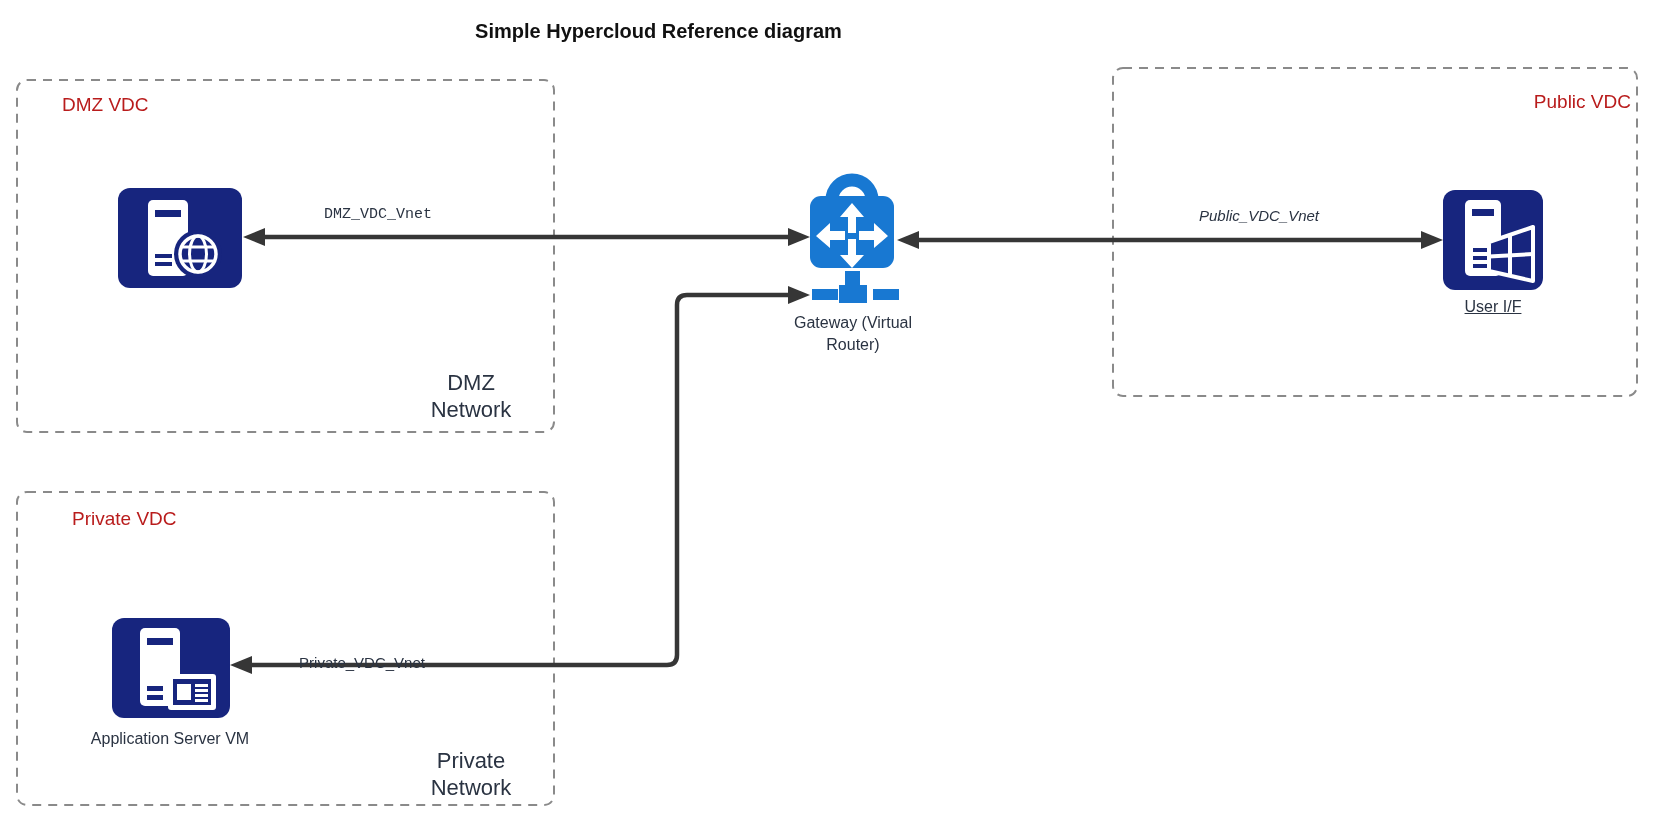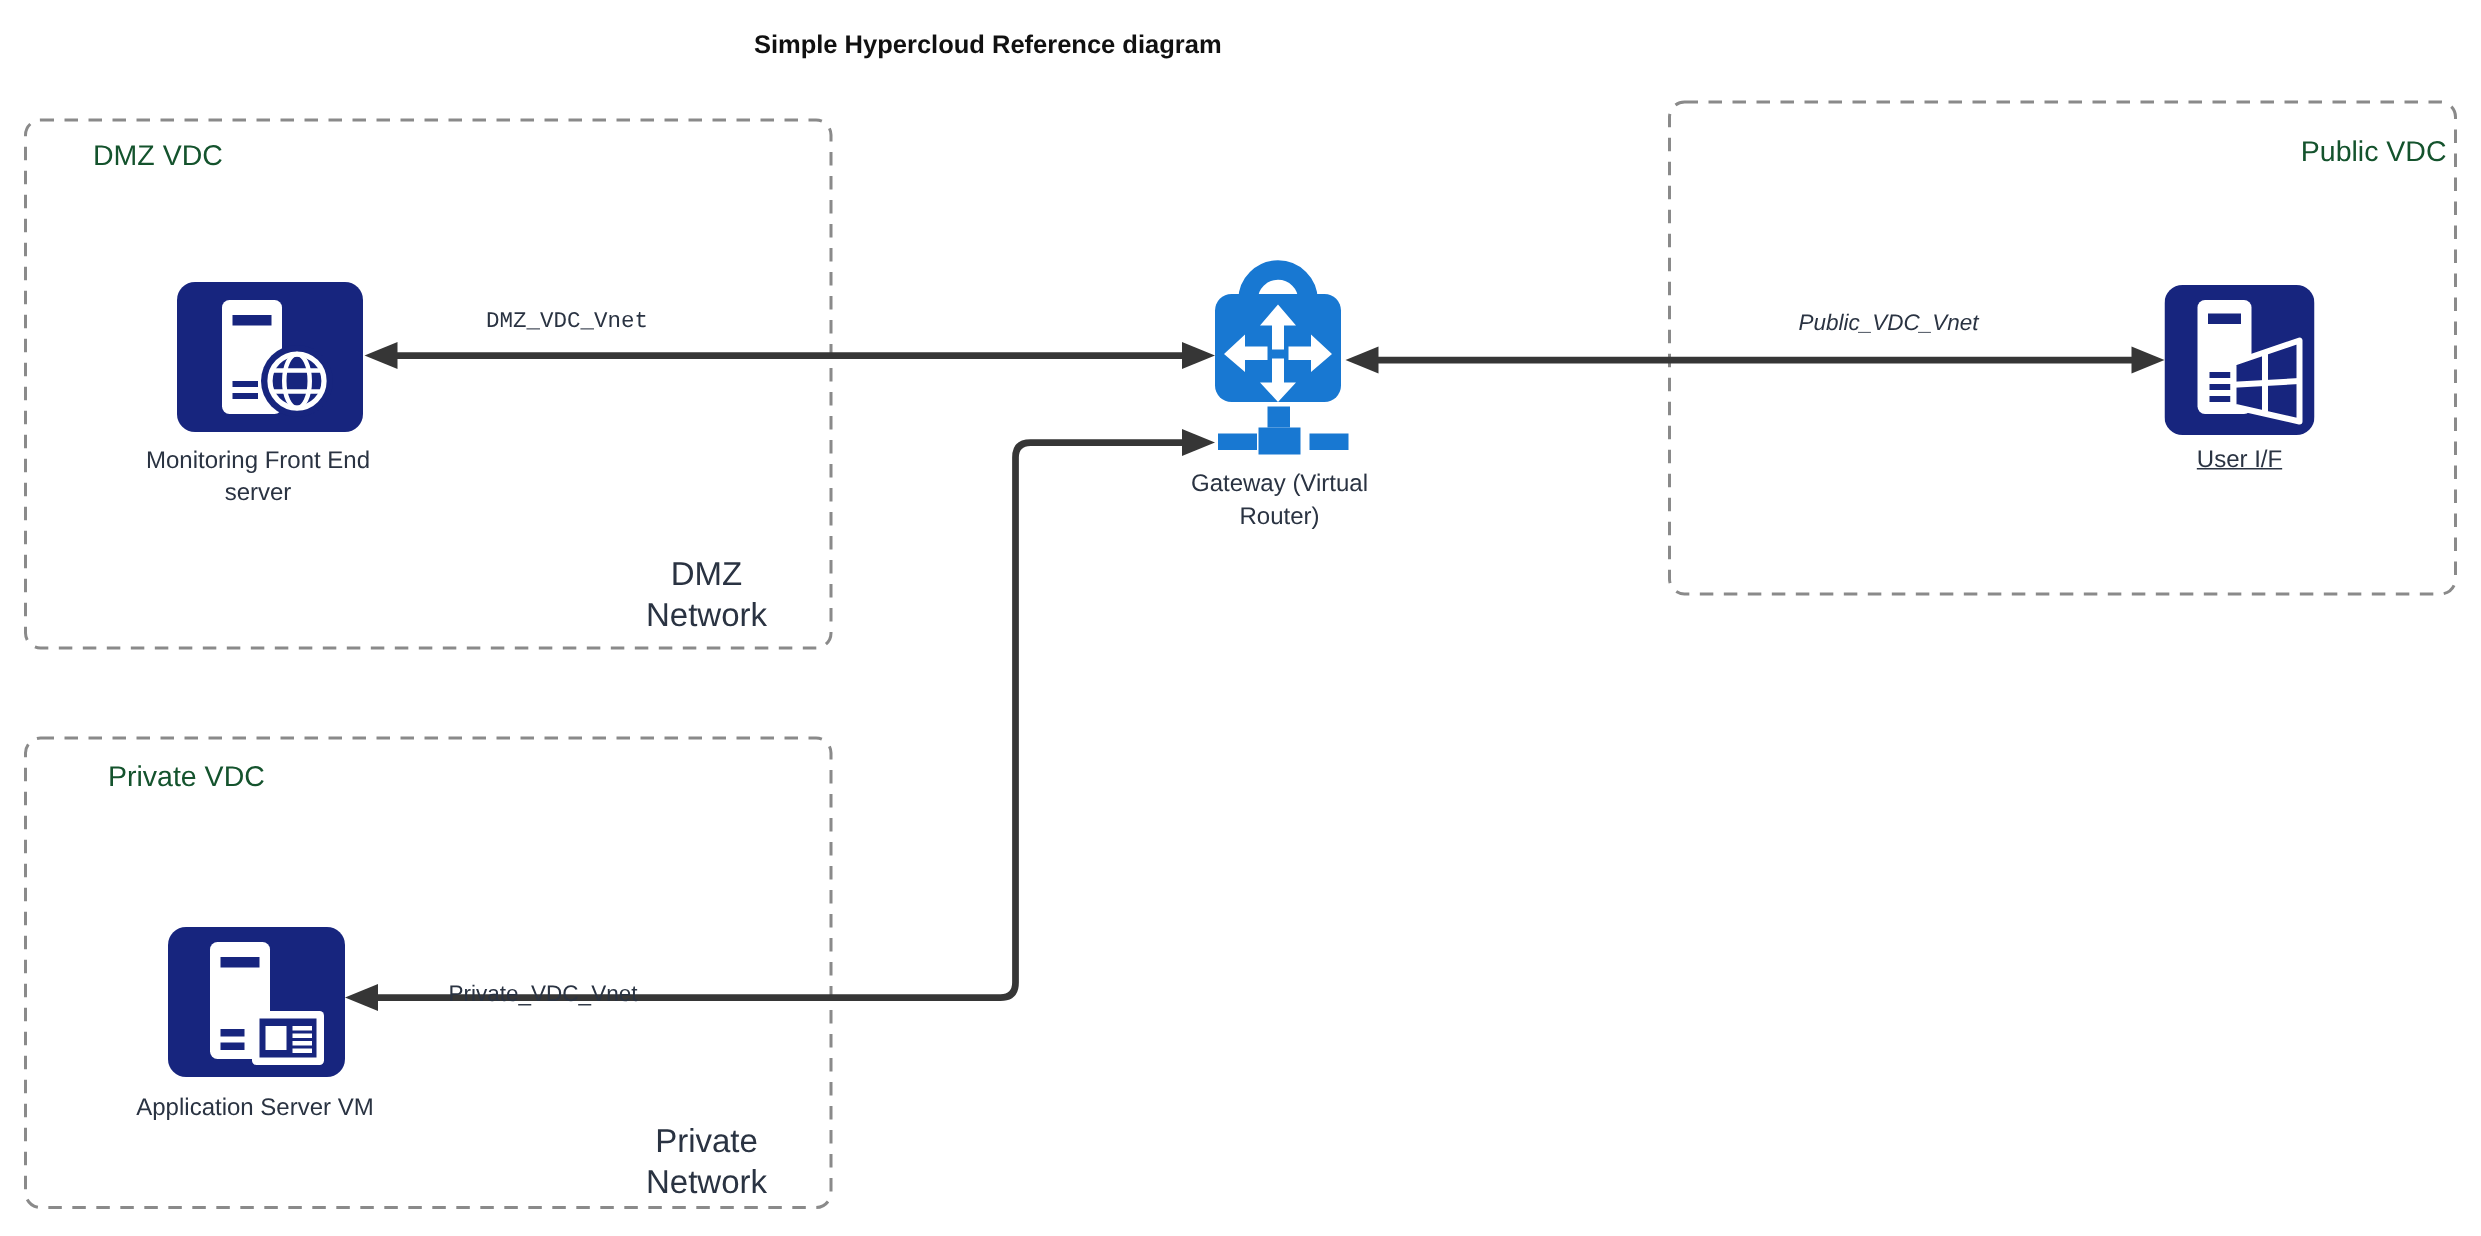--- a/index.html
+++ b/index.html
@@ -7,24 +7,24 @@
     position:relative;
     width:1654px;height:824px;
     background:#ffffff;
     font-family:"Liberation Sans", sans-serif;
     overflow:hidden;
   }
   .abs{position:absolute;}
   #title{
     left:0;top:20px;width:1317px;
     text-align:center;
-    font-size:17px;font-weight:bold;color:#111111;
+    font-size:20px;font-weight:bold;color:#111111;
   }
   .zone-label{
-    font-size:19px;color:#14532d;white-space:nowrap;
+    font-size:19px;color:#b91c1c;white-space:nowrap;
   }
   .network-label{
     font-size:22px;color:#2a3342;text-align:center;line-height:27px;
   }
   .node-label{
     font-size:16px;color:#2a3342;text-align:center;line-height:21px;
   }
   .vnet-label{
     font-size:15px;color:#2a3342;text-align:center;white-space:nowrap;
   }
@@ -132,24 +132,20 @@
 
   <div class="abs network-label" style="left:371px;top:369px;width:200px;">
     <span class="line">DMZ</span>
     <span class="line">Network</span>
   </div>
   <div class="abs network-label" style="left:371px;top:747px;width:200px;">
     <span class="line">Private</span>
     <span class="line">Network</span>
   </div>
 
-  <div class="abs node-label" style="left:72px;top:297px;width:200px;">
-    <span class="line">Monitoring Front End</span>
-    <span class="line">server</span>
-  </div>
   <div class="abs node-label" style="left:70px;top:728px;width:200px;">Application Server VM</div>
   <div class="abs node-label" style="left:1393px;top:296px;width:200px;text-decoration:underline;">User I/F</div>
   <div class="abs node-label" style="left:753px;top:312px;width:200px;line-height:22px;">
     <span class="line">Gateway (Virtual</span>
     <span class="line">Router)</span>
   </div>
 
   <div class="abs vnet-label" style="left:278px;top:206px;width:200px;font-family:Liberation Mono, monospace;">DMZ_VDC_Vnet</div>
   <div class="abs vnet-label" style="left:1159px;top:207px;width:200px;font-style:italic;">Public_VDC_Vnet</div>
   <div class="abs vnet-label" style="left:262px;top:635px;width:200px;margin-top:19px;">Private_VDC_Vnet</div>

